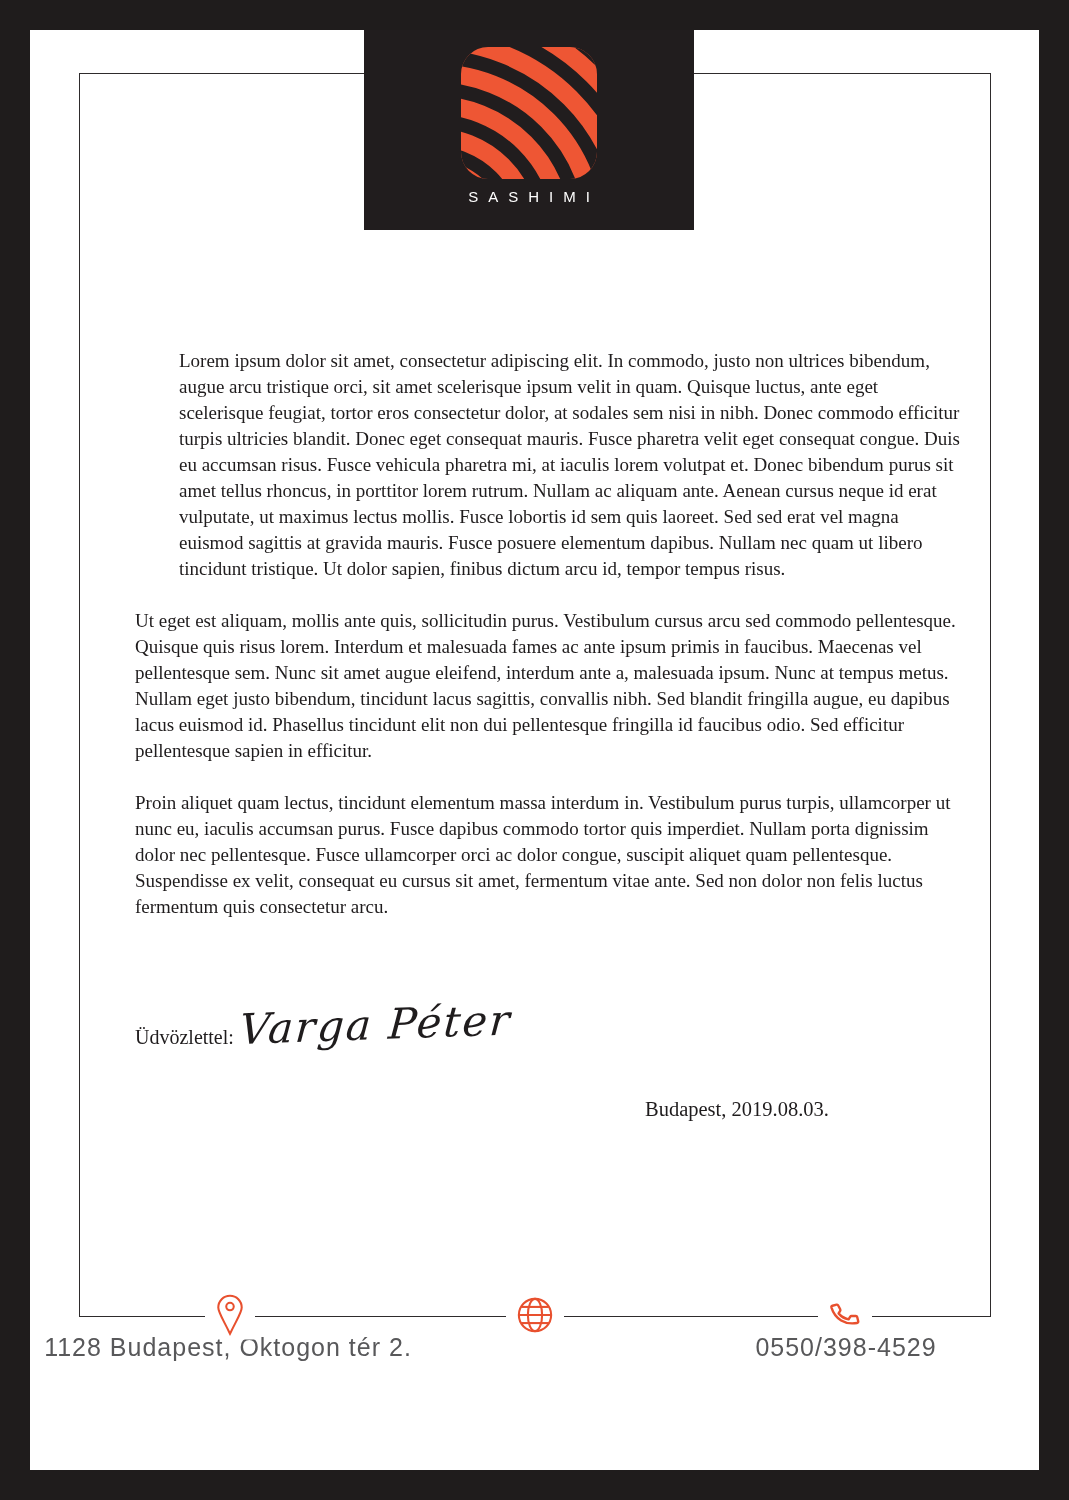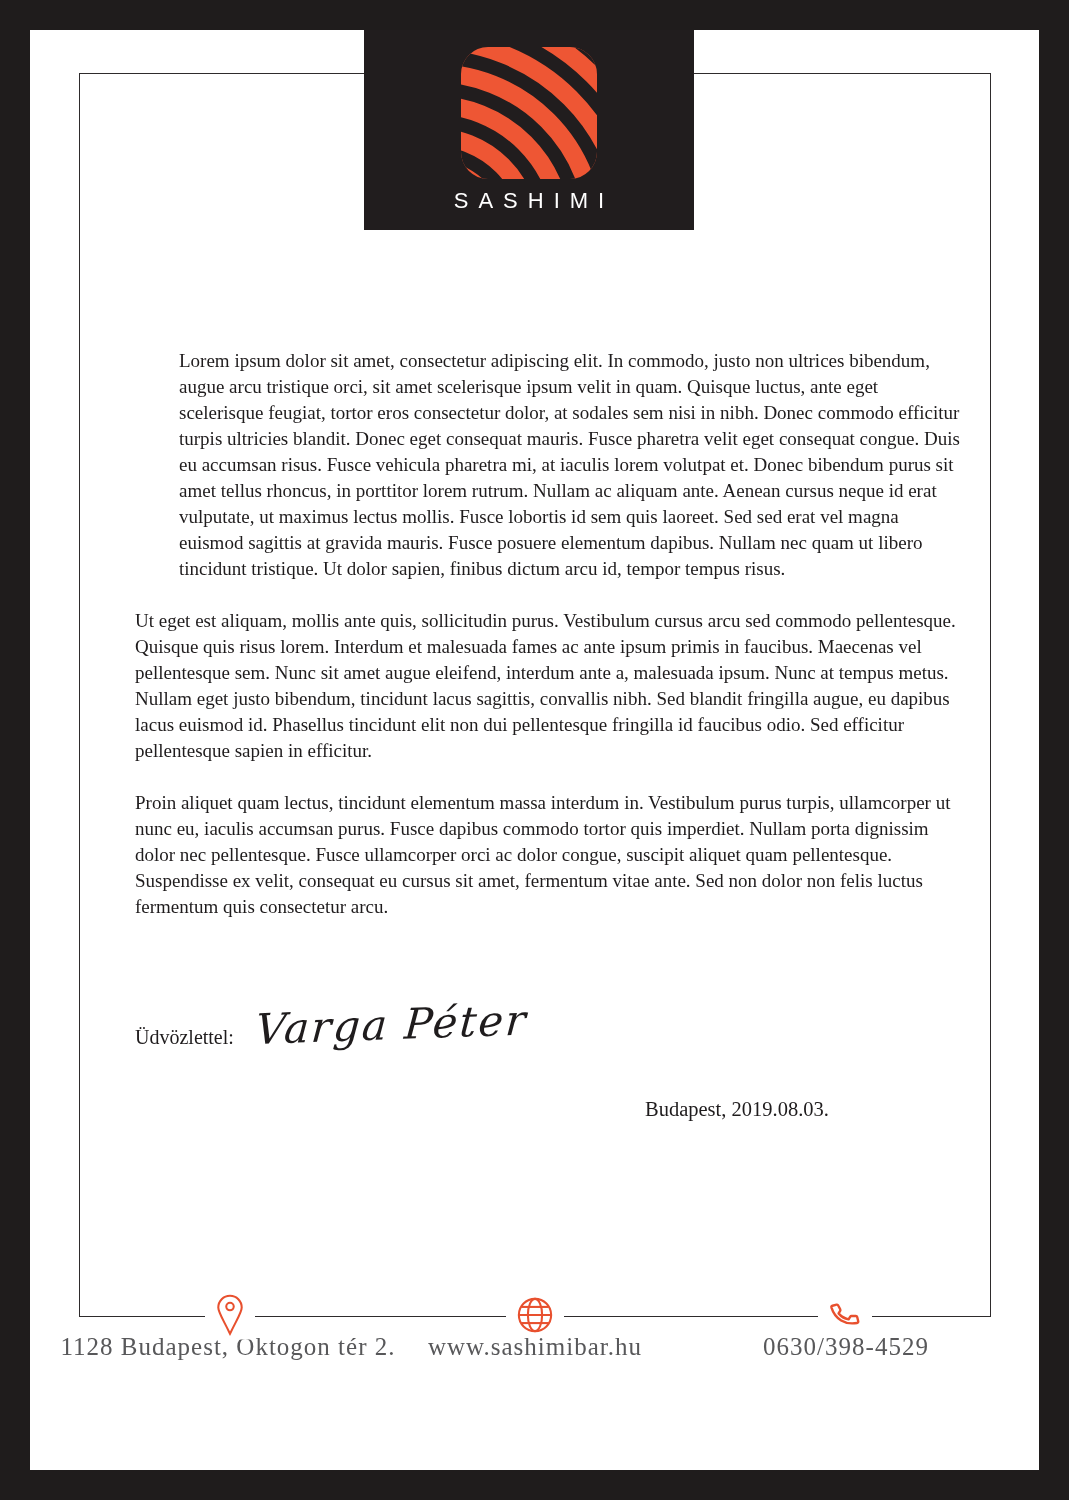--- a/index.html
+++ b/index.html
@@ -14,31 +14,31 @@
     position:absolute;left:49px;top:43px;width:910px;height:1242px;
     border:1.5px solid #2e2b2c;z-index:1;
   }
   .header-block{
     position:absolute;left:334px;top:0;width:330px;height:200px;background:#211d1e;z-index:2;
     display:flex;flex-direction:column;align-items:center;
   }
   .logo-svg{display:block;margin-top:17px;width:136px;height:132px;}
   .brand-name{
     margin-top:9px;color:#ffffff;font-family:"Liberation Sans",sans-serif;
-    font-size:22px;letter-spacing:10px;text-indent:10px;font-weight:400;
+    font-size:15px;letter-spacing:10px;text-indent:10px;font-weight:400;
   }
   .letter-body{
     position:absolute;left:105px;top:318px;width:832px;z-index:2;
     color:#1f1c1d;font-size:19px;line-height:26px;
   }
   .greeting{margin:0 0 24px 0;}
   .letter-body p{margin:26px 0 0 0;}
   .letter-body p:first-of-type{margin-top:0;margin-left:44px;}
   .closing{
-    position:absolute;left:105px;top:975px;z-index:2;display:flex;align-items:baseline;gap:20px;
+    position:absolute;left:105px;top:975px;z-index:2;display:flex;align-items:baseline;gap:4px;
     color:#1f1c1d;
   }
   .closing-label{font-size:20px;}
   .signature{
     display:inline-block;font-family:"DejaVu Serif","Liberation Serif",serif;
     font-style:italic;font-size:42px;letter-spacing:2px;
     transform:rotate(-2deg) skewX(-6deg);transform-origin:left bottom;
   }
   .dateline{
     position:absolute;left:615px;top:1068px;z-index:2;color:#1f1c1d;font-size:20.5px;
@@ -46,21 +46,21 @@
   .footer-icon{
     position:absolute;top:1285px;transform:translate(-50%,-50%);
     background:#ffffff;padding:2px 10px;z-index:3;line-height:0;
   }
   .footer-icon svg{display:block;}
   .fi-pin{left:200px;}
   .fi-globe{left:505px;}
   .fi-phone{left:815px;}
   .footer-label{
     position:absolute;top:1303px;transform:translateX(-50%);z-index:2;white-space:nowrap;
-    font-family:Liberation Serif, serif;font-weight:300;
+    font-family:Liberation Sans, sans-serif;font-weight:300;
     font-size:25px;letter-spacing:1px;color:#58585a;
   }
   .fl-address{left:198px;}
   .fl-web{left:505px;}
   .fl-phone{left:816px;}
 </style>
 </head>
 <body>
 
 <div class="canvas">
@@ -123,17 +123,16 @@
         </g>
       </svg>
     </span>
     <span class="footer-icon fi-phone">
       <svg width="34" height="34" viewBox="0 0 24 24" aria-hidden="true">
         <path transform="rotate(-14 12 12)" fill="none" stroke="#e8502e" stroke-width="1.7" stroke-linejoin="round" d="M5 3.5 h3 c.5 0 .9.3 1 .8 l.7 2.9 c.1.4 0 .8-.3 1.1 L7.9 9.8 c1.2 2.5 3.3 4.6 5.8 5.8 l1.5-1.5 c.3-.3.7-.4 1.1-.3 l2.9.7 c.5.1.8.5.8 1 v3 c0 .6-.5 1.1-1.1 1 C10.4 19 4.5 13.1 4 4.6 c0-.6.4-1.1 1-1.1 Z"></path>
       </svg>
     </span>
 
     <div class="footer-label fl-address">1128 Budapest, Oktogon tér 2.</div>
-    <div class="footer-label fl-web">www.sashimibar.hu</div>
-    <div class="footer-label fl-phone">0630/398-4529</div>
+    <div class="footer-label fl-phone">0550/398-4529</div>
 
   </div>
 </div>
 
 </body></html>

